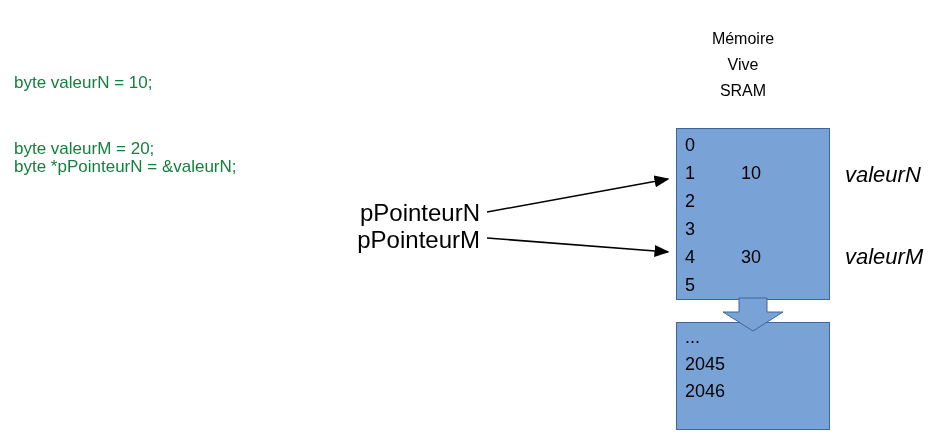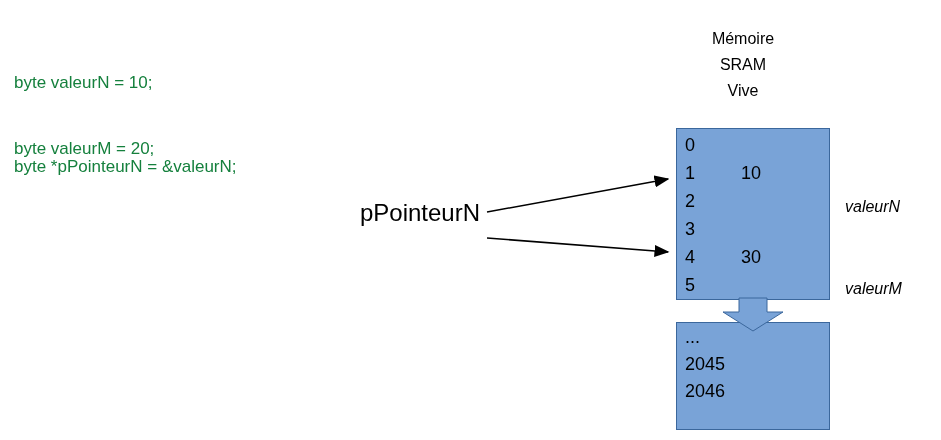--- a/index.html
+++ b/index.html
@@ -70,25 +70,24 @@
     display:inline-block;
     min-width:56px;
   }
   .mem-box-2 .mem-row{
     height:27px;
     line-height:27px;
   }
   .var-label{
     position:absolute;
     left:845px;
-    font-size:16px;
+    font-size:22px;
     font-style:italic;
     color:#000;
     white-space:nowrap;
-    margin-top:36px;
   }
   .var-label-n{top:162px;}
   .var-label-m{top:244px;}
   .ptr-label{
     position:absolute;
     width:125px;
     left:355px;
     text-align:right;
     font-size:24px;
     color:#000;
@@ -113,22 +112,22 @@
   <div class="code-block code-block-1">
     <div>byte valeurN = 10;</div>
     <div>byte valeurM = 20;</div>
   </div>
   <div class="code-block code-block-2">
     <div>byte *pPointeurN = &amp;valeurN;</div>
   </div>
 
   <div class="mem-title">
     <div>Mémoire</div>
+    <div>Vive</div>
     <div>SRAM</div>
-    <div>Vive</div>
   </div>
 
   <div class="mem-box mem-box-1">
     <div class="mem-row">
       <span class="addr">0</span><span class="val"></span>
     </div>
     <div class="mem-row">
       <span class="addr">1</span><span class="val">10</span>
     </div>
     <div class="mem-row">
@@ -142,20 +141,21 @@
     </div>
     <div class="mem-row">
       <span class="addr">5</span><span class="val"></span>
     </div>
   </div>
 
   <div class="var-label var-label-n">valeurN</div>
   <div class="var-label var-label-m">valeurM</div>
 
   <div class="ptr-label ptr-label-n">pPointeurN</div>
+  <div class="ptr-label ptr-label-m">pPointeurM</div>
 
   <div class="mem-box mem-box-2">
     <div class="mem-row">
       <span>...</span>
     </div>
     <div class="mem-row">
       <span>2045</span>
     </div>
     <div class="mem-row">
       <span>2046</span>

